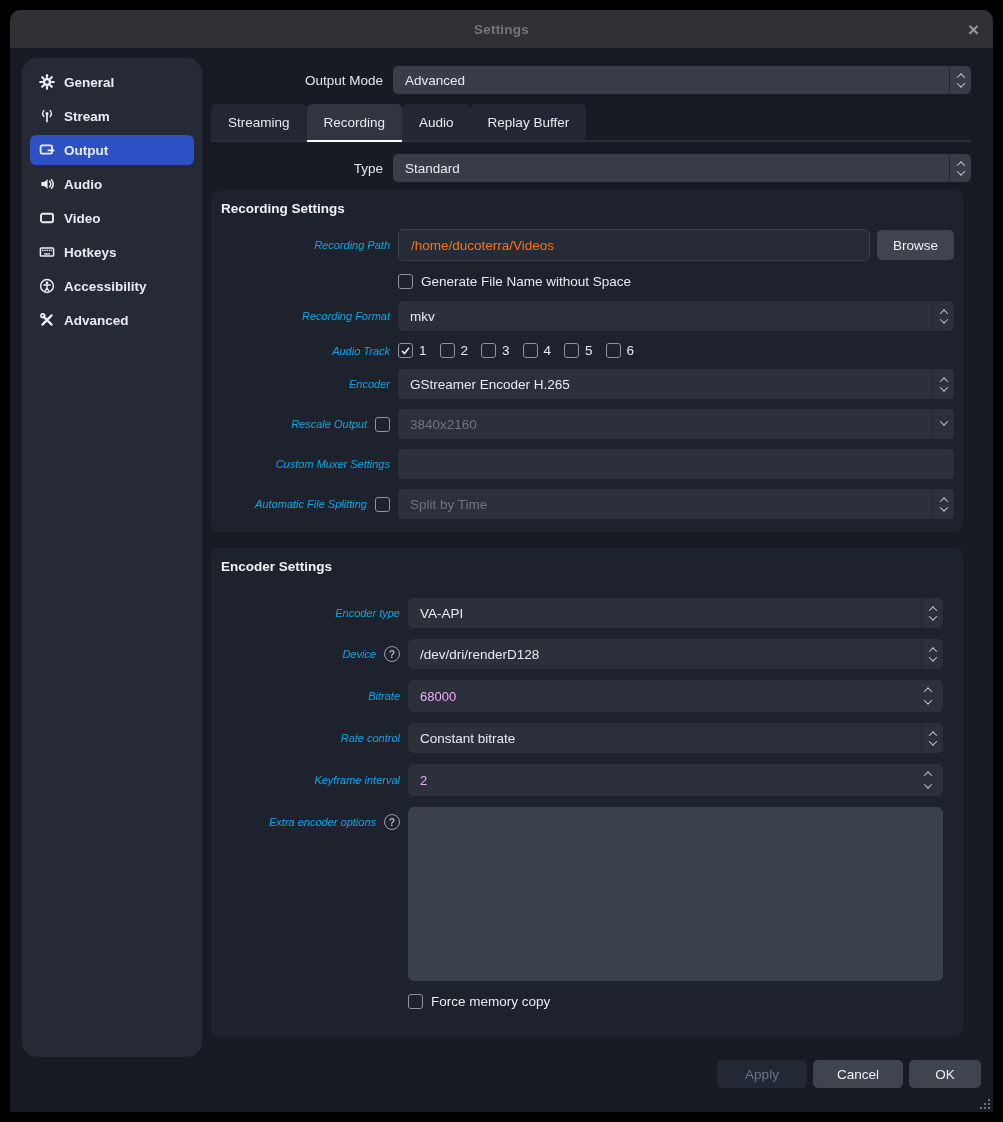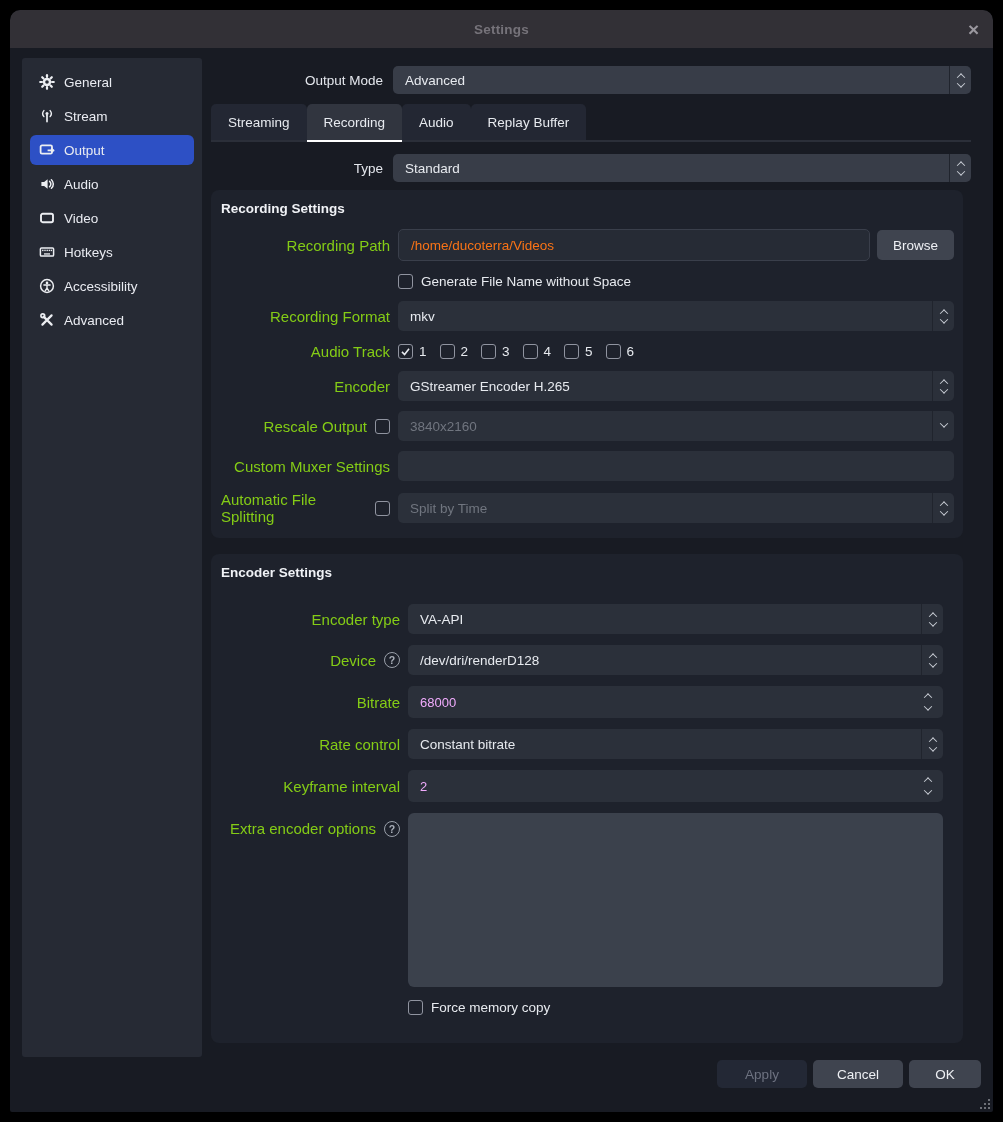--- a/index.html
+++ b/index.html
@@ -13,21 +13,21 @@
   .titlebar { position:relative; height:38px; background:#323036; border-radius:10px 10px 0 0;
               display:flex; align-items:center; justify-content:center; }
   .titlebar .title { font-size:13.5px; font-weight:bold; color:#76737a; letter-spacing:.2px; }
   .titlebar .close { position:absolute; right:14px; top:50%; transform:translateY(-50%);
                      color:#9b989f; font-size:19px; font-weight:bold; line-height:1; cursor:default; }
 
   .body { position:relative; height:1064px; }
 
   
   .sidebar { position:absolute; left:12px; top:10px; width:180px; height:999px;
-             background:#262a34; border-radius:3px; padding:9px 8px; }
+             background:#262a34; border-radius:15px; padding:9px 8px;font-weight:bold; }
   .side-item { display:flex; align-items:center; gap:9px; height:30px; margin-bottom:4px;
                padding:0 9px; border-radius:6px; color:#e9ebf1; font-size:13.5px; cursor:default; }
   .side-item .icon { width:16px; height:16px; display:inline-flex; align-items:center; justify-content:center; flex:0 0 16px; }
   .side-item.selected { background:#2d50c5; }
 
   
   .main { position:absolute; left:201px; top:4px; width:760px; }
 
   .row { display:flex; align-items:center; }
   .row .lbl { font-size:13.5px; color:#e4e7ed; text-align:right; white-space:nowrap; }
@@ -68,21 +68,21 @@
 
   
   .panel { background:#1e222c; border-radius:8px; margin-top:8px; width:752px;
            padding:11px 9px 13px 10px; }
   .panel.encoder { margin-top:16px; padding-right:20px; padding-bottom:28px; }
   .panel h3 { font-size:13.5px; font-weight:bold; color:#f0f2f6; height:16px; }
   .prow { display:flex; align-items:center; margin-top:11px; }
   .prow .lblcol { width:177px; flex:0 0 177px; display:flex; align-items:center; justify-content:flex-end;
                   gap:8px; padding-right:8px; }
   .panel.encoder .prow .lblcol { width:187px; flex:0 0 187px; }
-  .prow .lbl { font-size:15px; color:#84cc16; }
+  .prow .lbl { font-size:11px; color:#0ea5e9;font-style:italic; }
   .prow.top-align { align-items:flex-start; }
 
   
   .cbx { width:15px; height:15px; border:1px solid #9094a0; border-radius:3px; background:transparent;
          display:inline-flex; align-items:center; justify-content:center; flex:0 0 15px; }
   .cbx svg { display:none; }
   .cbx.on svg { display:block; }
   .cbx-row { display:flex; align-items:center; gap:8px; font-size:13.5px; color:#e7eaef; }
 
   .help { width:16px; height:16px; border:1.4px solid #9aa0aa; border-radius:50%; color:#aab0ba;

